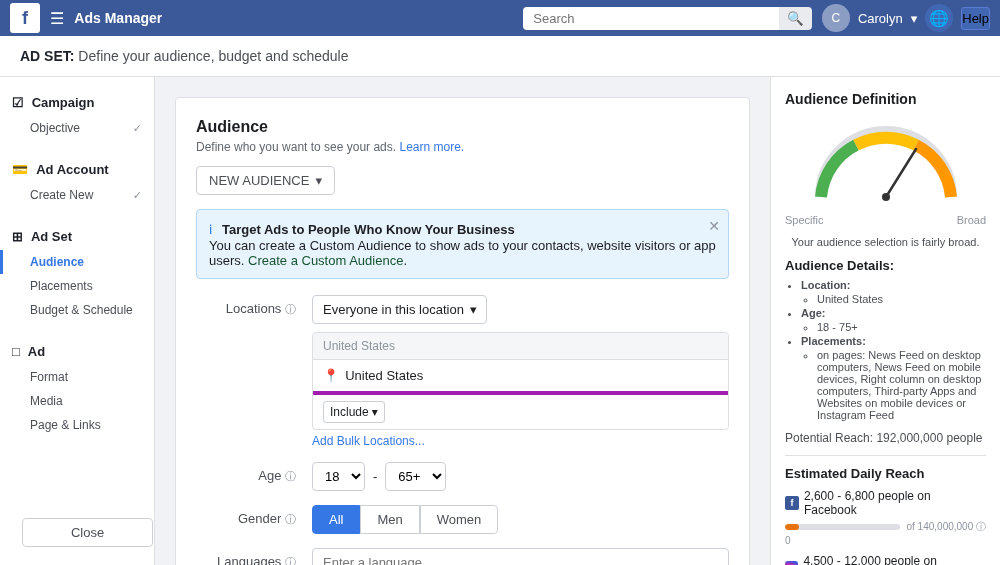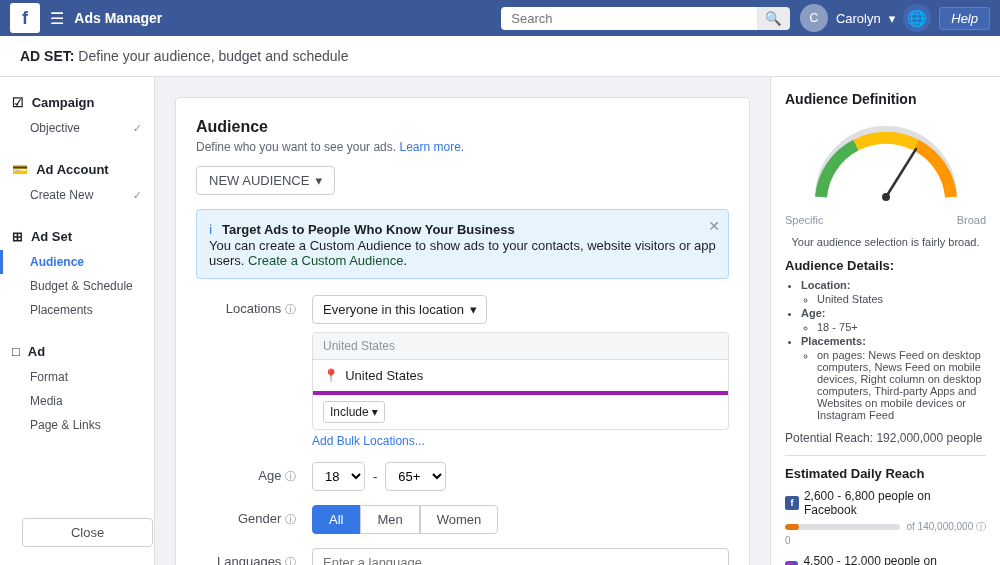--- a/index.html
+++ b/index.html
@@ -42,21 +42,21 @@
       margin-left: -4px;
     }
     .search-wrap { display: flex; align-items: center; }
     .user-area { display: flex; align-items: center; gap: 8px; color: #fff; font-size: 13px; }
     .user-avatar {
       width: 28px; height: 28px; border-radius: 50%;
       background: #8b9dc3;
       display: flex; align-items: center; justify-content: center;
       color: #fff; font-size: 12px;
     }
-    .help-btn { color: #ffffff; background: #4267b2; border: 1px solid #5b7bd5; border-radius: 3px; padding: 3px 11px; cursor: pointer; font-size: 13px; font-style: italic; }
+    .help-btn { color: #000000; background: #4267b2; border: 1px solid #5b7bd5; border-radius: 3px; padding: 3px 0; cursor: pointer; font-size: 13px; }
 
     
     .breadcrumb-bar {
       background: #fff;
       border-bottom: 1px solid #dddfe2;
       padding: 12px 20px;
       font-size: 14px;
       color: #4b4f56;
     }
     .breadcrumb-bar strong { color: #1d2129; }
@@ -388,24 +388,24 @@
 
     <div class="sidebar-section">
       <div class="sidebar-section-header">
         <span>⊞</span>
         <span>Ad Set</span>
       </div>
       <div class="sidebar-item active">
         <span>Audience</span>
       </div>
       <div class="sidebar-item">
+        <span>Placements</span>
+      </div>
+      <div class="sidebar-item">
         <span>Budget &amp; Schedule</span>
-      </div>
-      <div class="sidebar-item">
-        <span>Placements</span>
       </div>
     </div>
 
     <div class="sidebar-section">
       <div class="sidebar-section-header">
         <span>□</span>
         <span>Ad</span>
       </div>
       <div class="sidebar-item">
         <span>Format</span>

